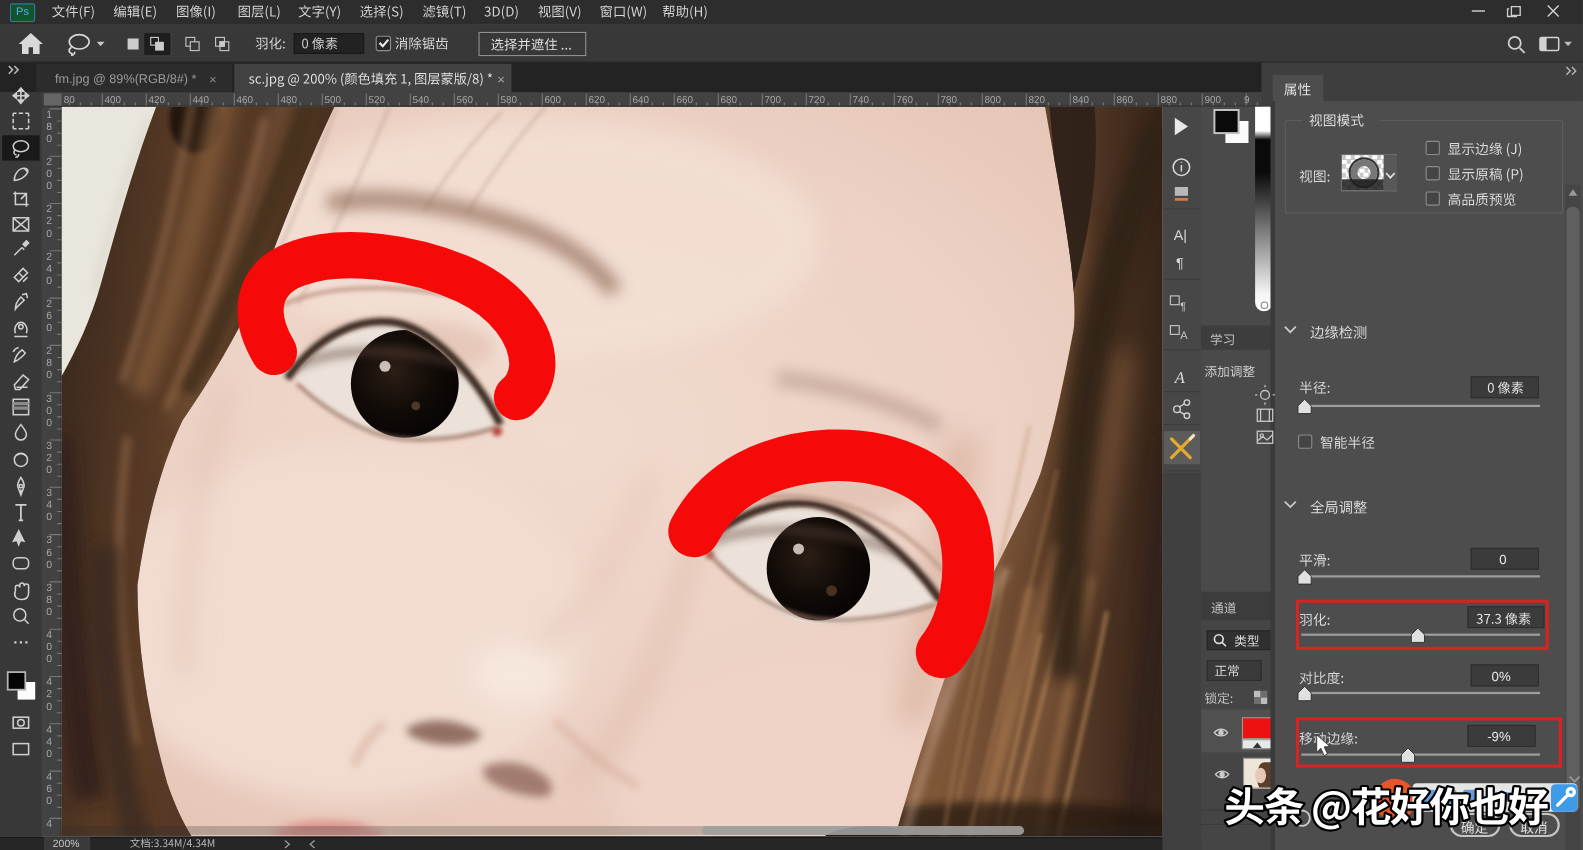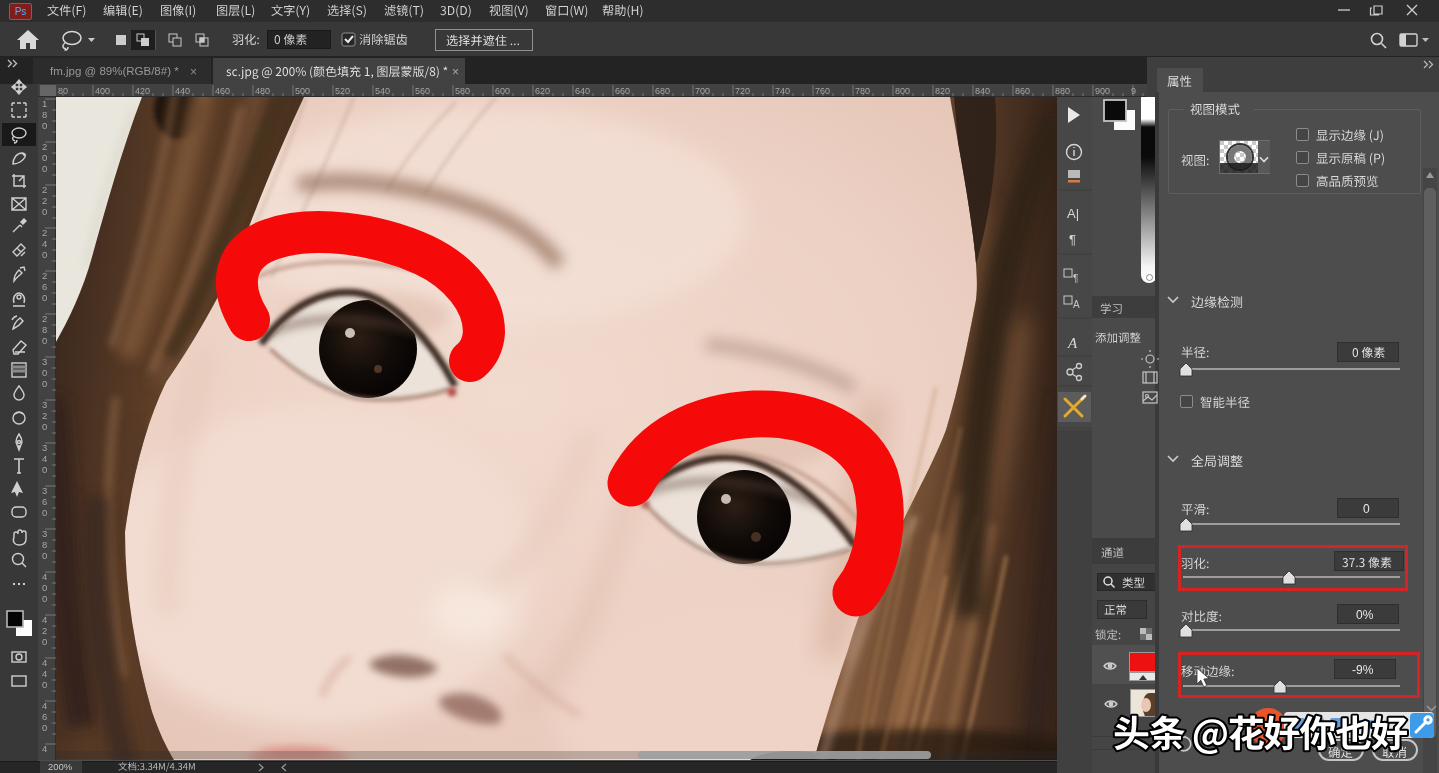--- a/index.html
+++ b/index.html
@@ -1,17 +1,17 @@
 <!DOCTYPE html>
 <html><head><meta charset="utf-8"><style>*{margin:0;padding:0;box-sizing:border-box}
 body{width:1439px;height:773px;position:relative;overflow:hidden;background:#4d4d4d;font-family:"Liberation Sans",sans-serif}
 .abs{position:absolute}
 </style></head><body>
 <div class="abs" style="left:0px;top:0px;width:1439px;height:22px;background:#2d2d2d;"></div>
-<div class="abs" style="left:9px;top:3px;width:23px;height:17px;background:#7f1d1d;border:1px solid #2e77a8;border-radius:2px;color:#4db3f0;font-size:10px;text-align:center;line-height:15px;font-family:Liberation Sans">Ps</div>
+<div class="abs" style="left:9px;top:3px;width:23px;height:17px;background:#14532d;border:1px solid #2e77a8;border-radius:2px;color:#4db3f0;font-size:10px;text-align:center;line-height:15px;font-family:Liberation Sans">Ps</div>
 <div class="abs" style="left:0px;top:22px;width:1439px;height:35px;background:#383838;border-bottom:1px solid #232323"></div>
 <div class="abs" style="left:131px;top:30px;width:25px;height:20px;background:#1e1e1e;border:1px solid #555"></div>
 <div class="abs" style="left:267px;top:30px;width:64px;height:19px;background:#222222;border:1px solid #191919"></div>
 <div class="abs" style="left:435px;top:29px;width:98px;height:22px;background:transparent;border:1px solid #909090"></div>
 <div class="abs" style="left:0px;top:57px;width:1147px;height:27px;background:#232323;"></div>
 <div class="abs" style="left:33px;top:58px;width:178px;height:26px;background:#2c2c2c;"></div>
 <div class="abs" style="left:213px;top:58px;width:252px;height:26px;background:#424242;"></div>
 <div class="abs" style="left:1147px;top:57px;width:292px;height:35px;background:#3e3e3e;"></div>
 <div class="abs" style="left:38px;top:84px;width:1109px;height:13px;background:#424242;border-bottom:1px solid #2b2b2b"></div>
 <div class="abs" style="left:40px;top:85px;width:16px;height:11px;background:#666666;"></div>

